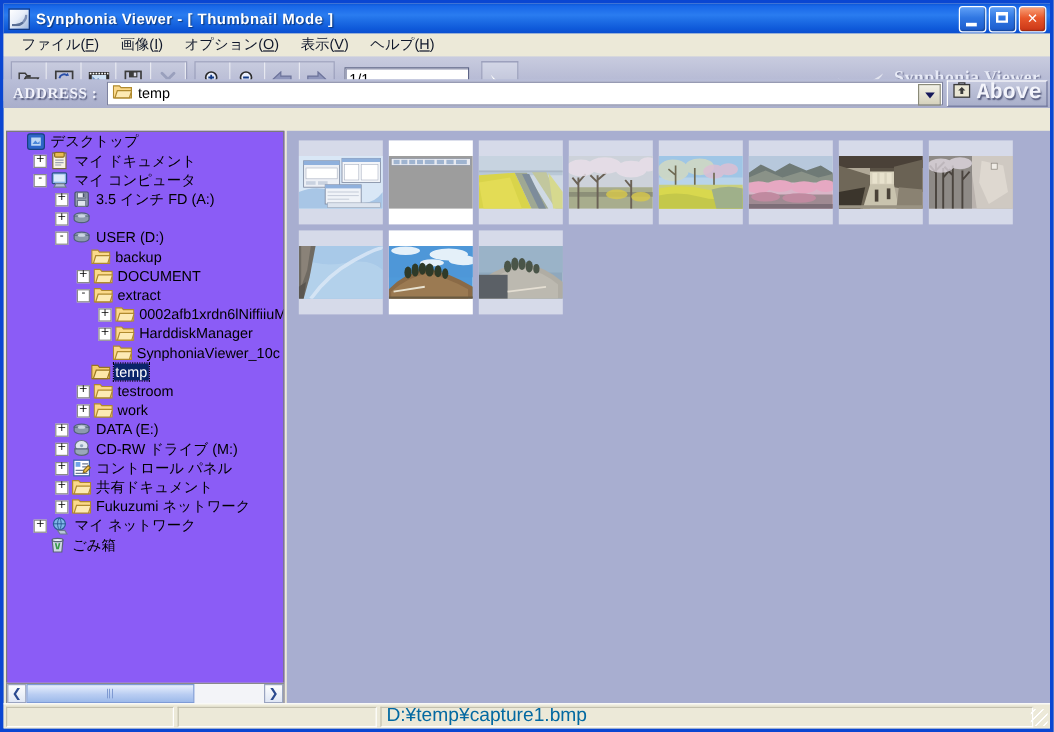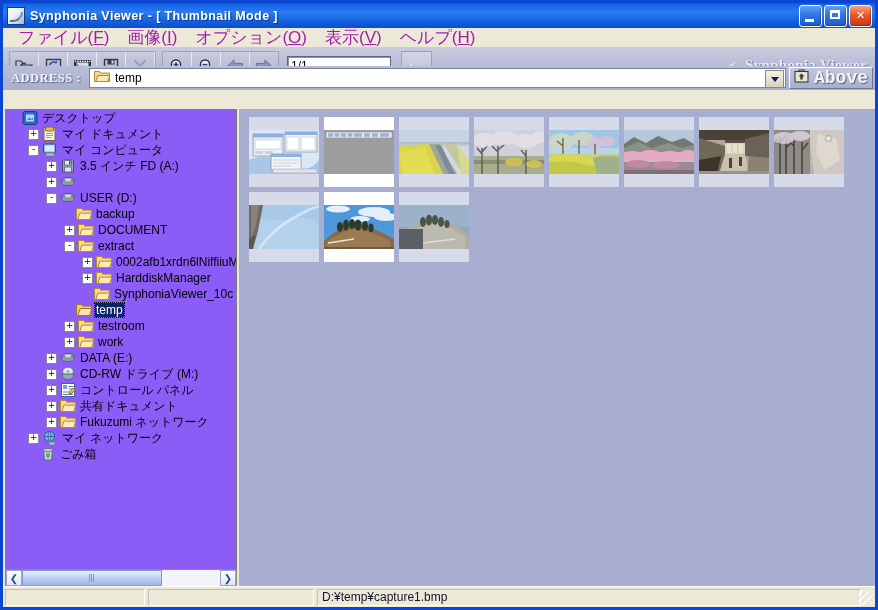--- a/index.html
+++ b/index.html
@@ -47,21 +47,21 @@
     font-size:11px;line-height:20px;text-align:center;font-family:"DejaVu Sans",sans-serif;}
   .min-glyph{position:absolute;left:5px;bottom:4px;width:9px;height:3px;background:#fff;}
   .max-glyph{position:absolute;left:5px;top:4px;width:10px;height:9px;border:2px solid #fff;border-top-width:3px;box-sizing:border-box;}
   
   .menubar{
     position:absolute;left:0;top:25px;width:872px;height:19px;
     background:#ece9d8;display:flex;align-items:center;padding-left:6px;
     box-sizing:border-box;
   }
   .menu-item{
-    padding:2px 9px;color:#a21caf;font-size:17px;white-space:nowrap;cursor:default;
+    padding:2px 9px;color:#0f172a;font-size:12px;white-space:nowrap;cursor:default;
   }
   .menu-item u{text-decoration:underline;}
   
   .toolbar{
     position:absolute;left:0;top:44px;width:872px;height:37px;
     background:linear-gradient(to bottom,#c9ccdf 0%,#b9bdd6 45%,#aab0cd 100%);
     display:flex;align-items:center;
   }
   .tool{
     width:28px;height:28px;margin:0 0;
@@ -183,21 +183,21 @@
   
   .statusbar{
     position:absolute;left:0;bottom:0;width:872px;height:21px;
     background:#ece9d8;display:flex;align-items:center;
     border-top:1px solid #fff;box-sizing:border-box;
   }
   .spanel{
     height:17px;margin:2px 1px 2px 2px;
     border:1px solid #c3c0ae;border-right-color:#fff;border-bottom-color:#fff;
     box-sizing:border-box;display:flex;align-items:center;padding-left:4px;
-    font-size:12px;color:#0f172a;overflow:hidden;white-space:nowrap;
+    font-size:16px;color:#0369a1;overflow:hidden;white-space:nowrap;
   }
   .sp1{width:140px;}
   .sp2{width:166px;}
   .sp3{flex:1;margin-right:14px;}
   .grip-corner{
     position:absolute;right:2px;bottom:2px;width:14px;height:14px;
     background:
       repeating-linear-gradient(135deg,transparent 0 2px,#fff 2px 3px,transparent 3px 5px);
   }
 </style>

